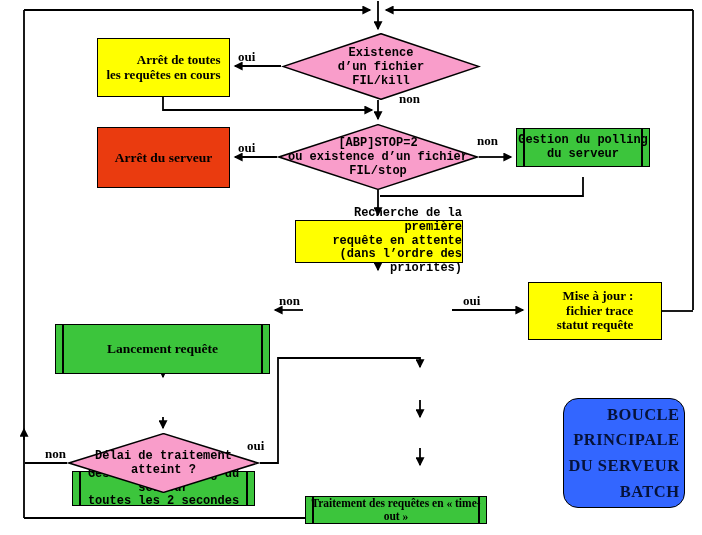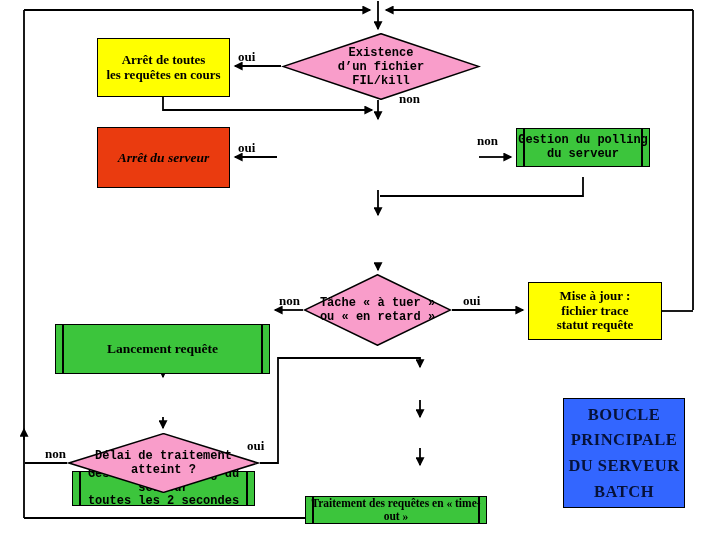--- a/index.html
+++ b/index.html
@@ -4,24 +4,24 @@
 <style>
   html,body{margin:0;padding:0;background:#fff;}
   #stage{
     position:relative;width:702px;height:535px;background:#fff;overflow:hidden;
     font-family:"Liberation Serif","DejaVu Serif",serif;font-weight:bold;color:#000;
   }
   #wires{position:absolute;left:0;top:0;width:702px;height:535px;}
   .node{position:absolute;box-sizing:border-box;display:flex;align-items:center;justify-content:center;
         text-align:center;line-height:1.15;}
   .txt{white-space:pre-line;}
-  .process{border:1.6px solid #000;}
+  .process{border:1.6px solid #000;text-align:right;}
   .yellow{background:var(--yellow);}
-  .red{background:var(--red);font-style:italic;}
-  .blue{background:var(--blue);color:var(--blue-text);}
+  .red{background:var(--red);}
+  .blue{background:var(--blue);color:var(--blue-text);border-radius:15px;}
   .pp{background:var(--green);border:1.6px solid #000;position:relative;}
   .pp::before,.pp::after{content:"";position:absolute;top:0;bottom:0;width:1.6px;background:#000;}
   .pp::before{left:6px;}
   .pp::after{right:6px;}
   .diamond{position:absolute;}
   .diamond svg{position:absolute;left:0;top:0;width:100%;height:100%;}
   .diamond .txt{position:absolute;inset:0;display:flex;align-items:center;justify-content:center;text-align:center;}
   .edge-label{position:absolute;font-size:13px;}
   .fs13{font-size:13px;} .fs12{font-size:12px;font-family:Liberation Mono, monospace;} .fs11{font-size:11.5px;} .fs14{font-size:13.5px;}
   .boucle{font-size:16.5px;line-height:1.55;letter-spacing:.5px;}
@@ -72,20 +72,25 @@
 
   <div class="node process red fs14" style="left:97px;top:127px;width:133px;height:61px;">
     <span class="txt">Arrêt du serveur</span>
   </div>
 
   <div class="node pp fs12" style="left:516px;top:128px;width:134px;height:39px;">
     <span class="txt">Gestion du polling
 du serveur</span>
   </div>
 
+  <div class="node process yellow fs12" style="left:295px;top:220px;width:168px;height:43px;">
+    <span class="txt">Recherche de la première
+requête en attente
+(dans l’ordre des priorités)</span>
+  </div>
 
   <div class="node pp fs14" style="left:55px;top:285px;width:215px;height:50px;">
     <span class="txt">Lancement requête</span>
   </div>
 
   <div class="node process yellow fs13" style="left:528px;top:282px;width:134px;height:58px;">
     <span class="txt">Mise à jour :
 fichier trace
 statut requête</span>
   </div>
@@ -108,28 +113,29 @@
 
   <div class="diamond fs12" style="left:281px;top:33px;width:200px;height:67px;">
     <svg viewBox="0 0 100 100" preserveAspectRatio="none">
       <polygon points="50,1 99,50 50,99 1,50" fill="#F99DCA" stroke="#000" stroke-width="1.5" vector-effect="non-scaling-stroke"></polygon>
     </svg>
     <span class="txt">Existence
 d’un fichier
 FIL/kill</span>
   </div>
 
-
-  <div class="diamond fs12" style="left:303px;top:274px;width:149px;height:72px;">
+  <div class="diamond fs12" style="left:277px;top:124px;width:202px;height:66px;">
     <svg viewBox="0 0 100 100" preserveAspectRatio="none">
       <polygon points="50,1 99,50 50,99 1,50" fill="#F99DCA" stroke="#000" stroke-width="1.5" vector-effect="non-scaling-stroke"></polygon>
     </svg>
-    <span class="txt">Tâche « à tuer »
-ou « en retard »</span>
+    <span class="txt">[ABP]STOP=2
+ou existence d’un fichier
+FIL/stop</span>
   </div>
+
 
   <div class="diamond fs12" style="left:67px;top:433px;width:193px;height:60px;">
     <svg viewBox="0 0 100 100" preserveAspectRatio="none">
       <polygon points="50,1 99,50 50,99 1,50" fill="#F99DCA" stroke="#000" stroke-width="1.5" vector-effect="non-scaling-stroke"></polygon>
     </svg>
     <span class="txt">Délai de traitement
 atteint ?</span>
   </div>
 
   <div class="edge-label" style="left:238px;top:49px;">oui</div>

